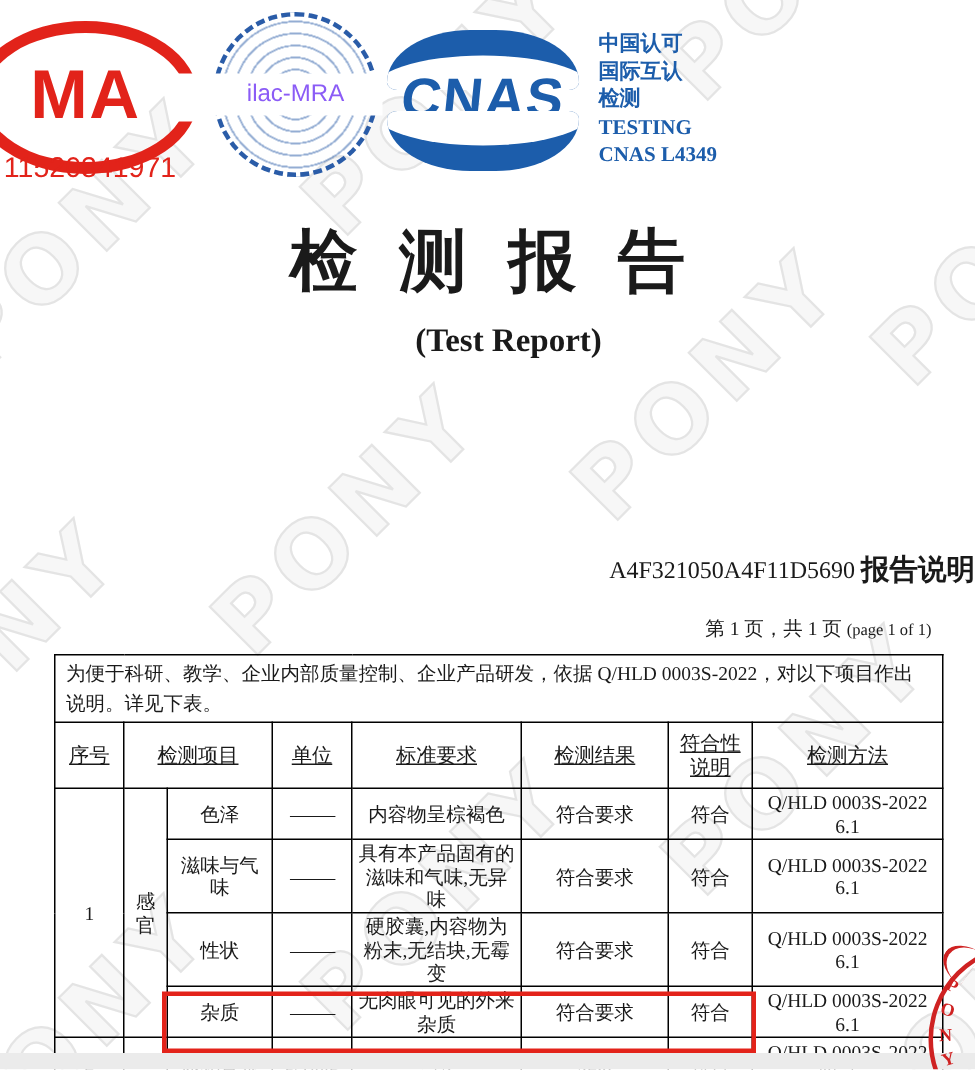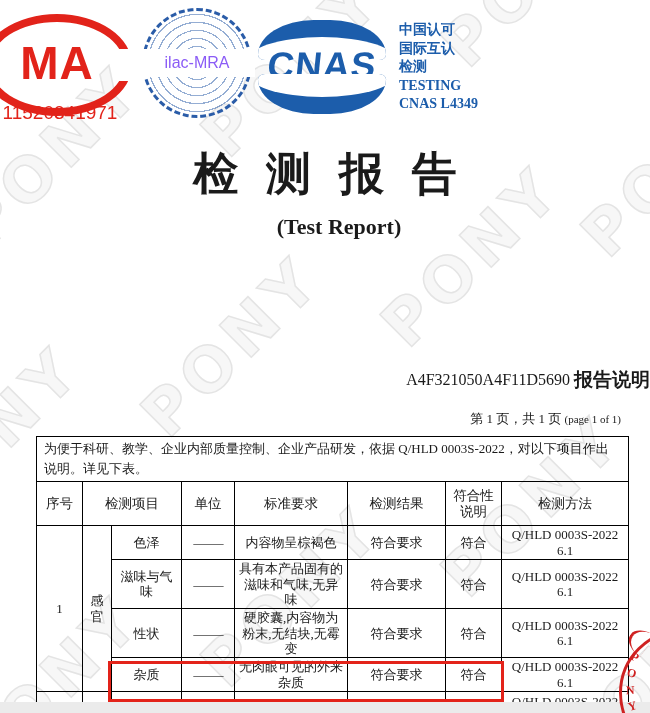--- a/index.html
+++ b/index.html
@@ -58,21 +58,21 @@
   .page-line .en{font-size:11px;}
 
   
   table.report{position:absolute;left:36px;top:436px;width:592px;z-index:1;
        border-collapse:collapse;table-layout:fixed;background:transparent;}
   table.report td,table.report th{border:1px solid #000000;text-align:center;vertical-align:middle;
        padding:1px 3px;font-weight:normal;font-size:13px;line-height:1.18;word-break:break-all;
        background:transparent;}
   tr.note-row{height:45px;}
   tr.note-row td{text-align:left;font-size:13px;line-height:1.55;padding:2px 7px;word-break:normal;}
-  tr.head-row{height:44px;}
+  tr.head-row{height:44px;text-decoration:underline;}
   tr.head-row th{font-size:13.5px;}
   th.conf-h{padding:0 6px;}
   tr.r1{height:34px;} tr.r2{height:36px;} tr.r3{height:34px;} tr.r4{height:34px;} tr.r5{height:36px;}
   td.req{font-size:12.5px;}
   td.method{font-size:12.5px;line-height:1.25;}
   td.method span{display:block;}
   td.cat{padding:0 2px;font-size:13px;line-height:1.25;}
   td.dash span{display:inline-block;transform:scaleX(2.3);}
 
   

